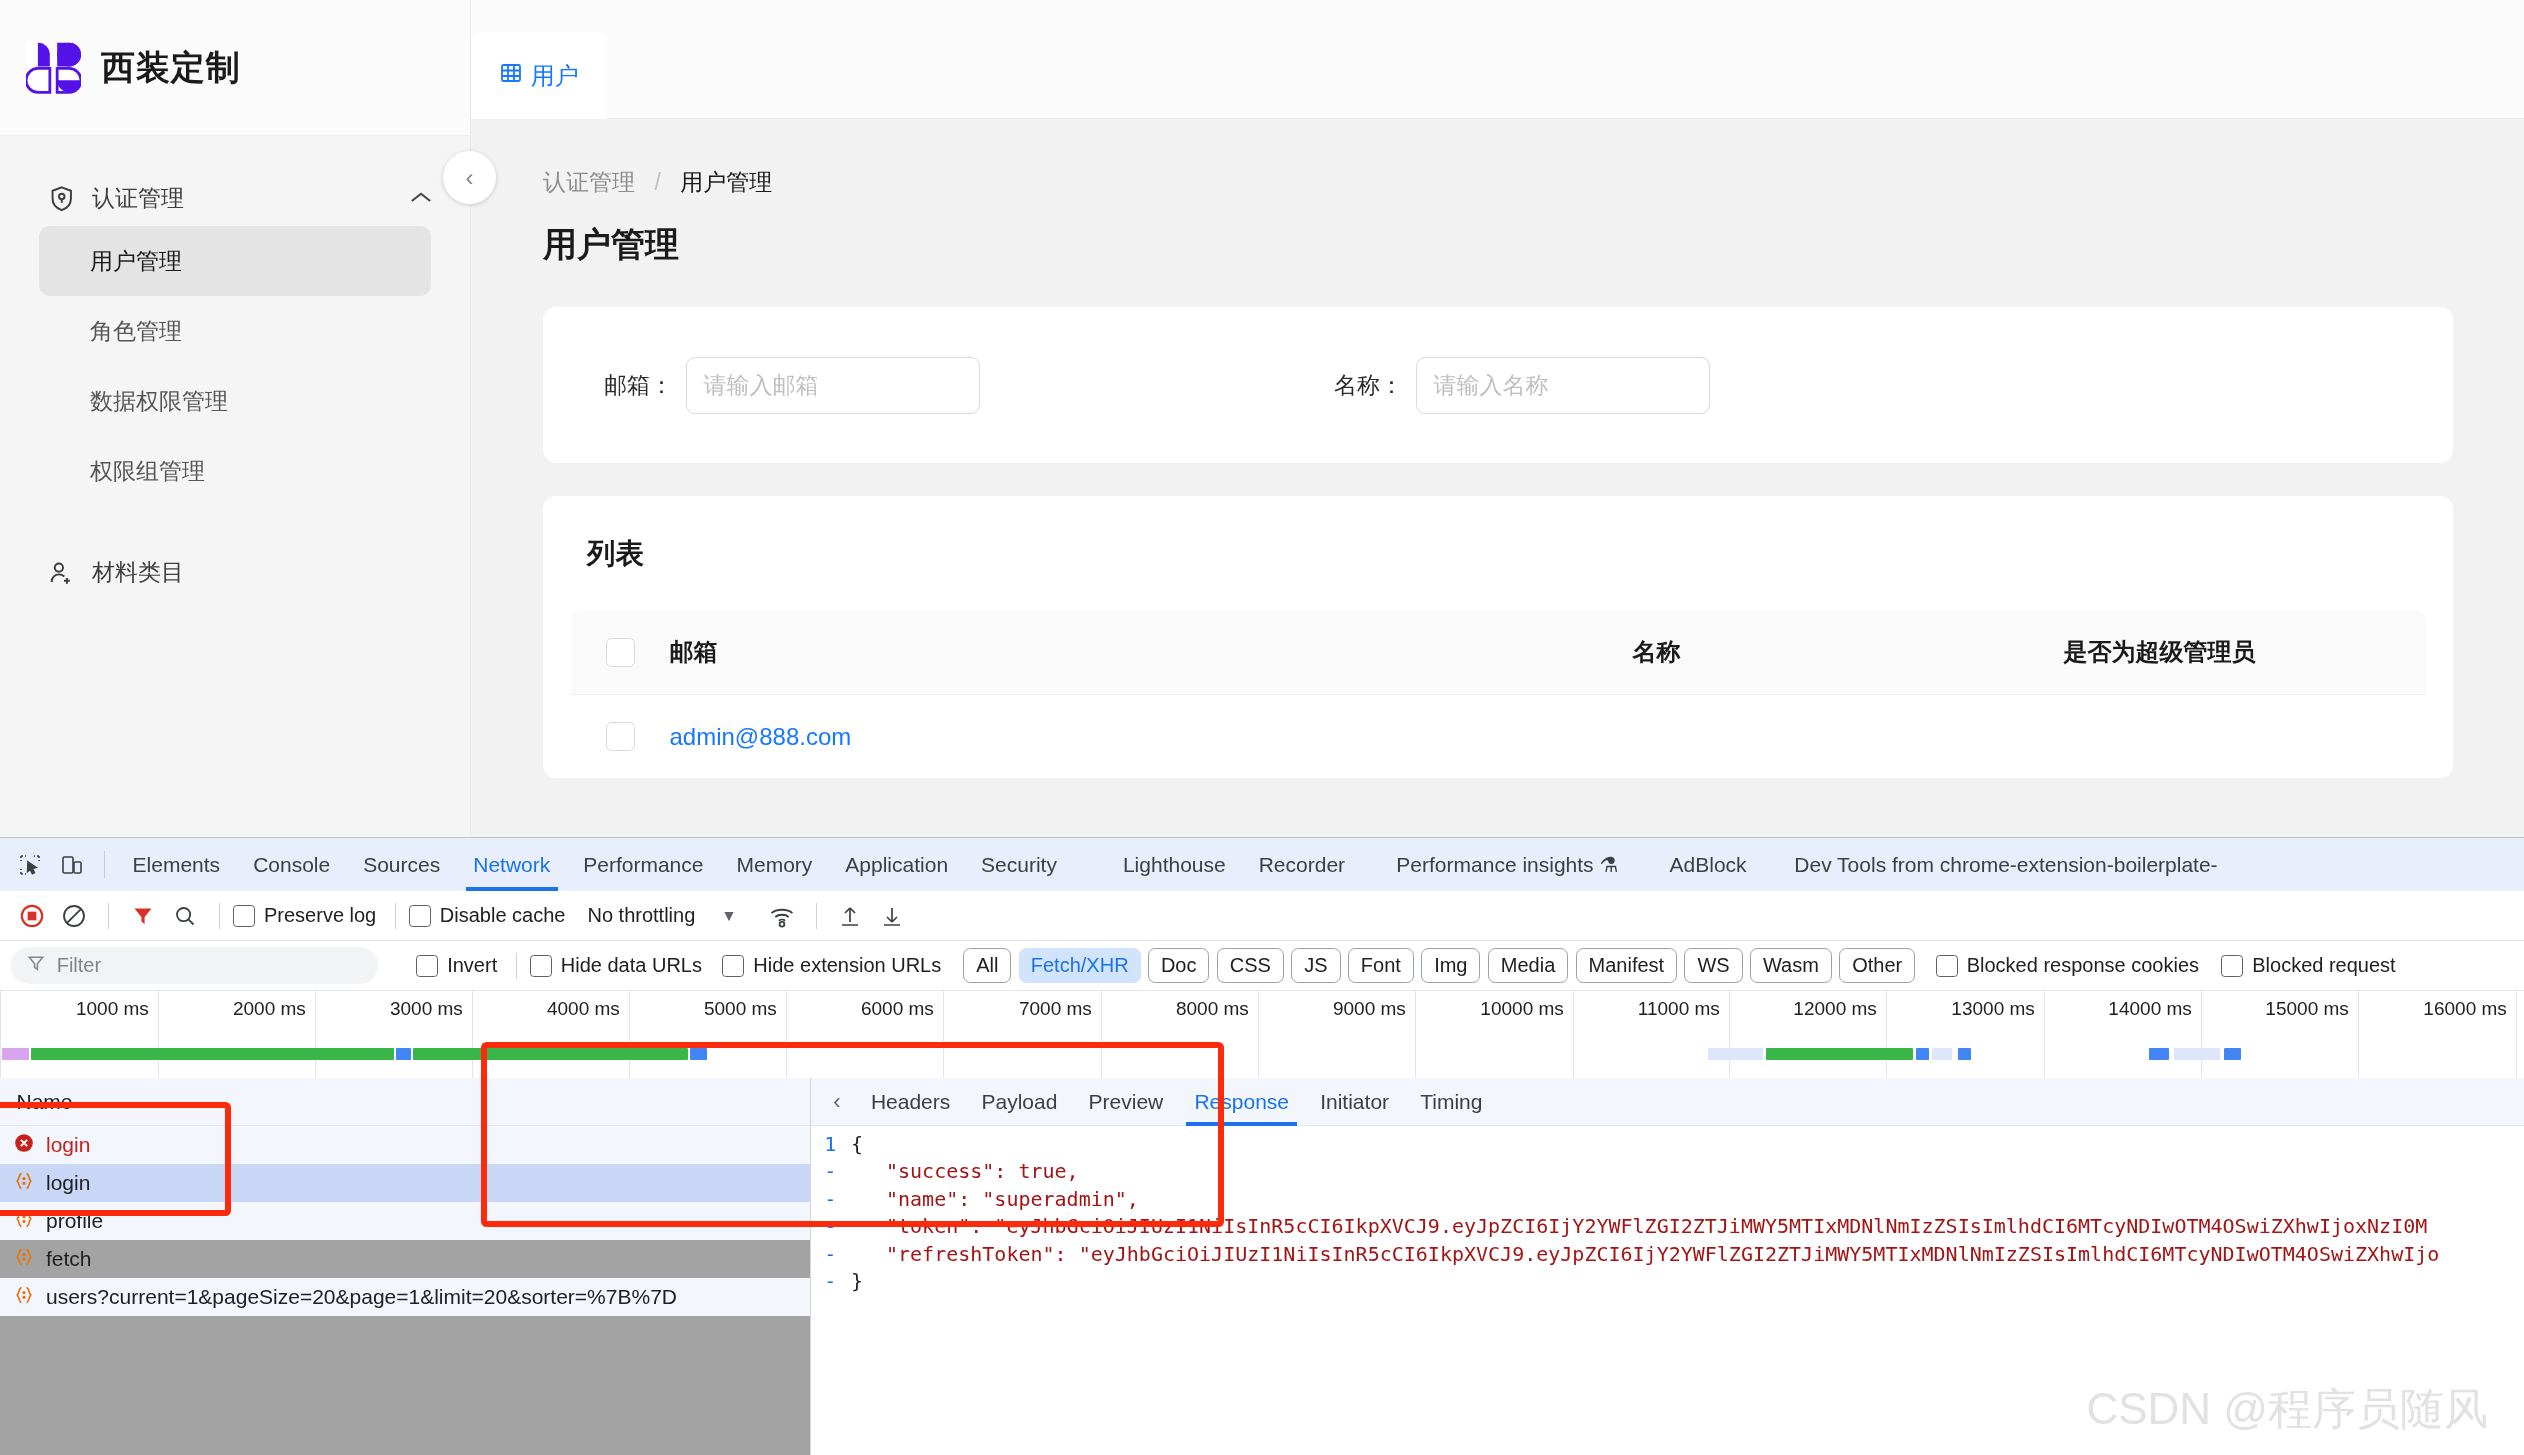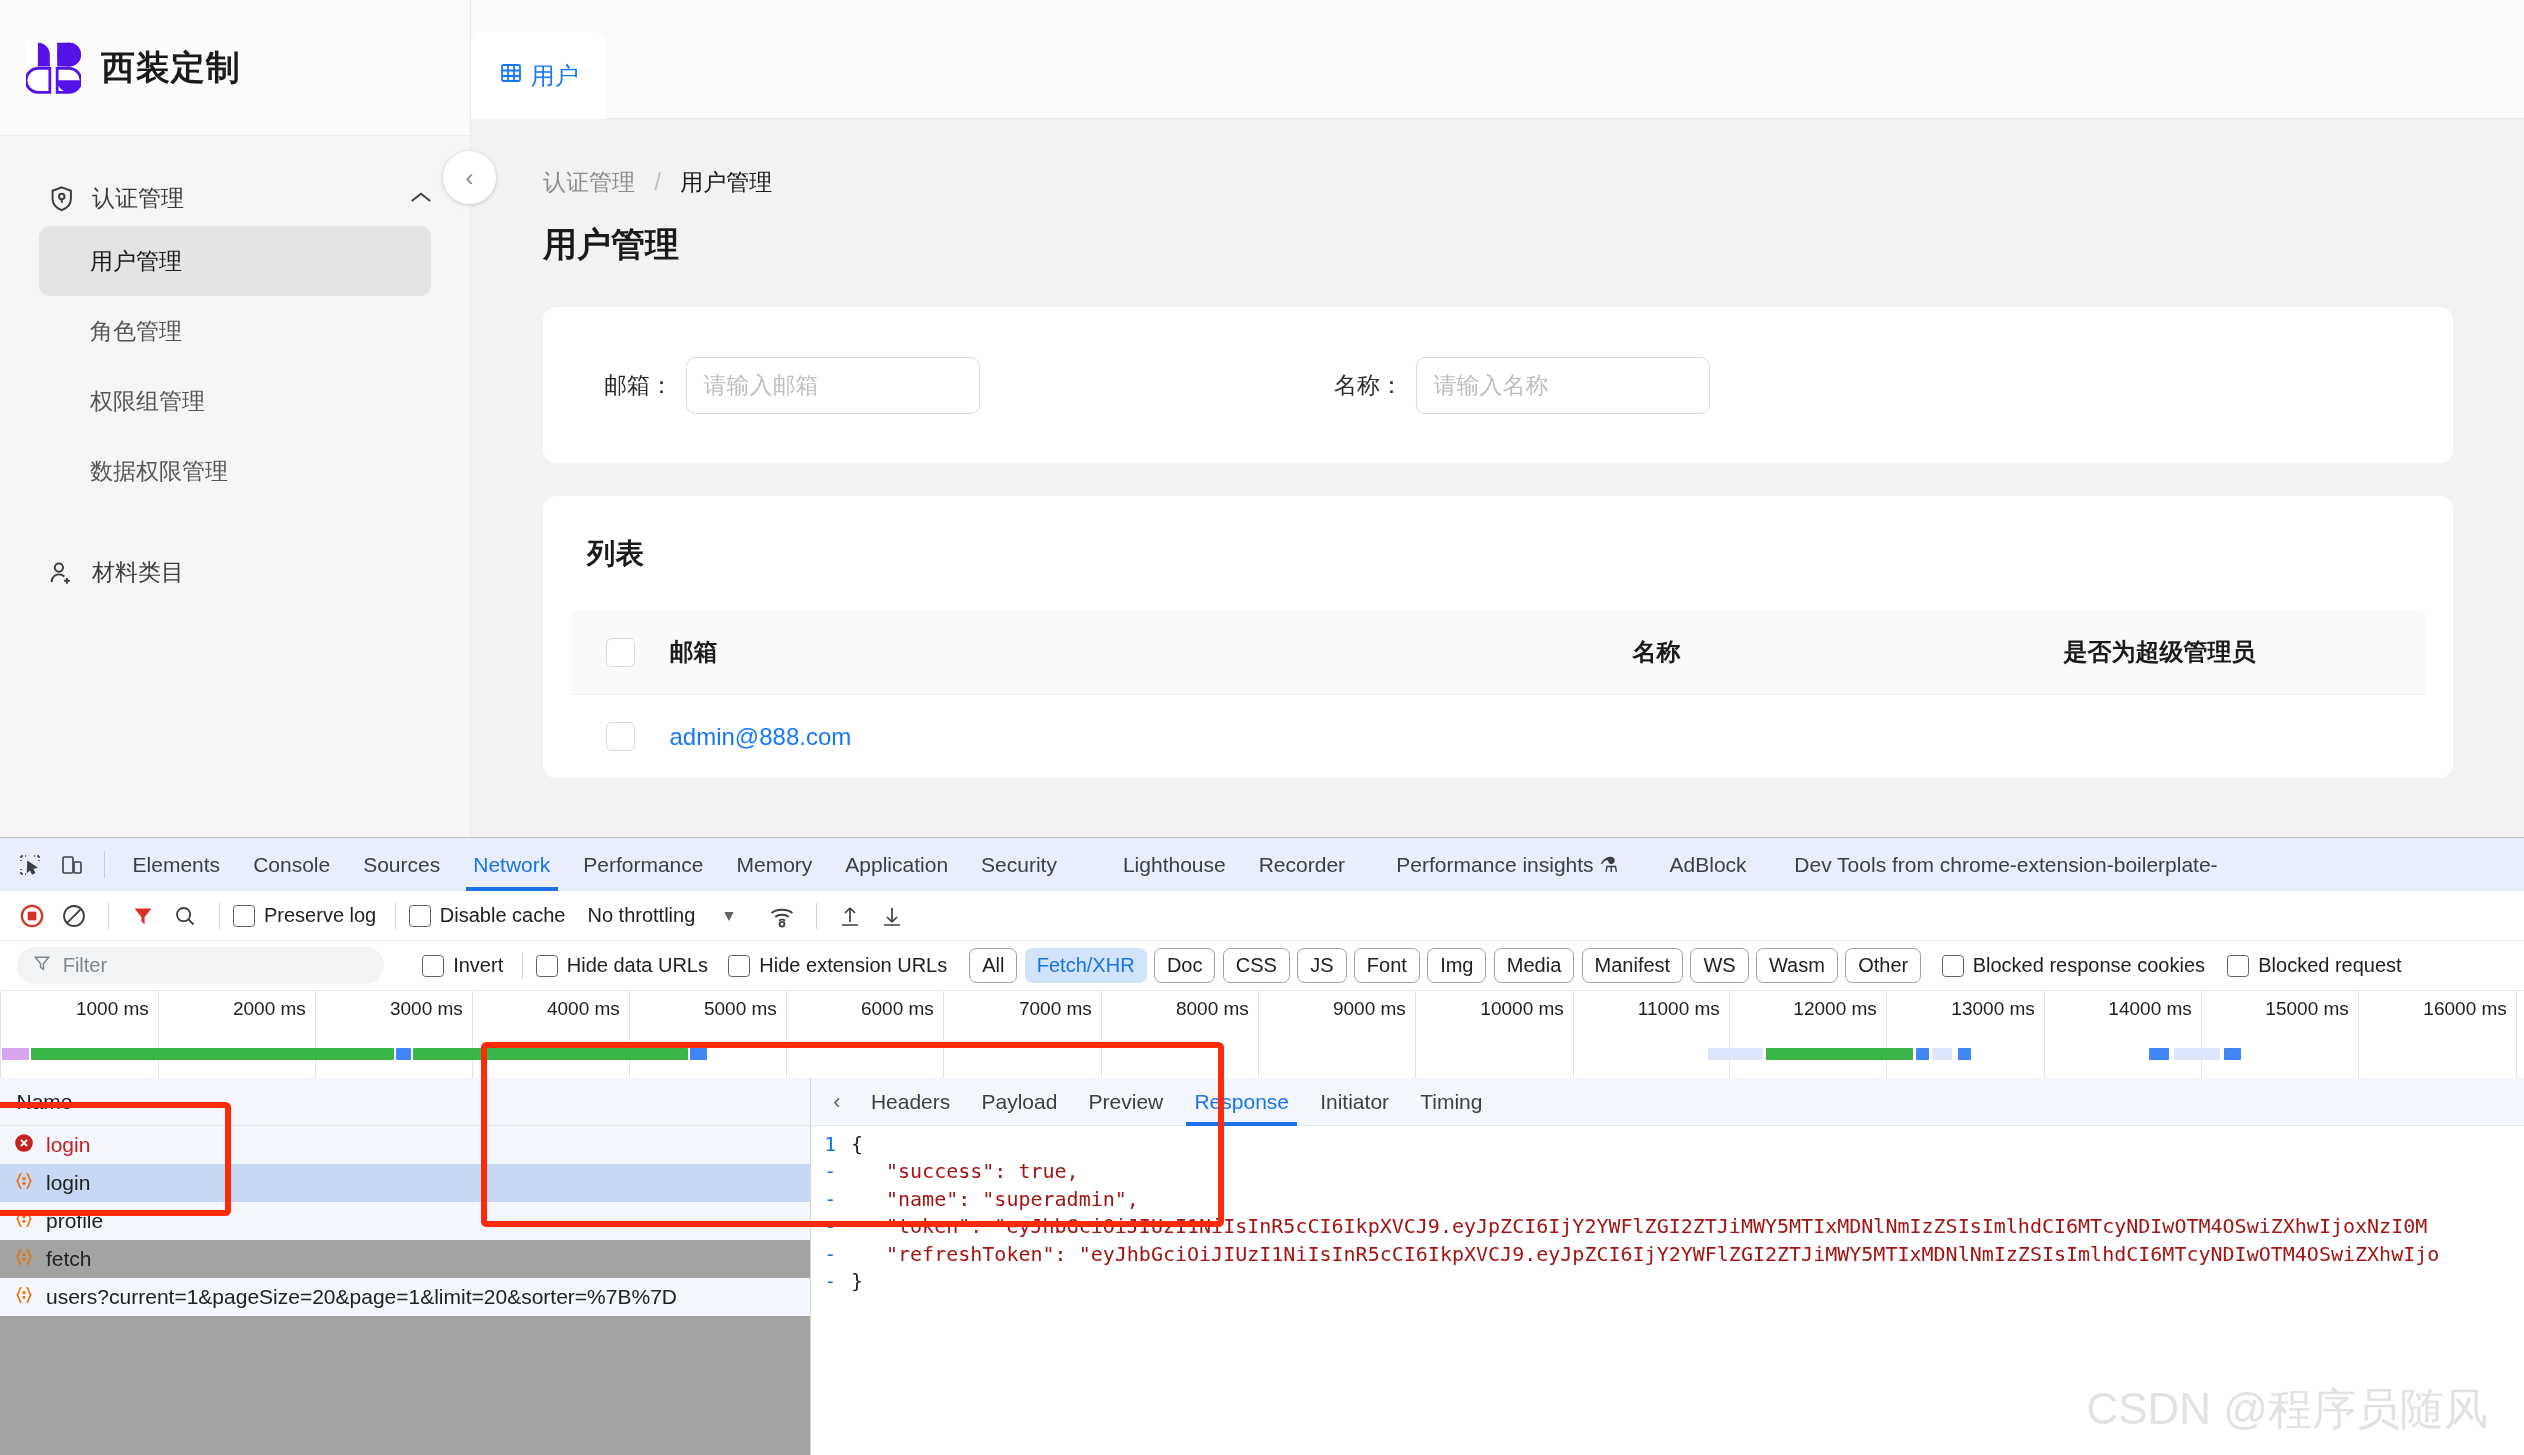--- a/index.html
+++ b/index.html
@@ -128,21 +128,21 @@
     height: 50px; display: flex; align-items: center; padding-left: 11px; gap: 0;
     background: #fff; border-bottom: 0.9px solid #e6e6e6;
   }
   .tb-gap { width: 0.9px; height: 26px; background: #cfd3da; margin: 0 13px; }
   .tb-chk { display: flex; align-items: center; gap: 9.2px; font-size: 20px; color: #202124; margin-right: 5.5px; }
   .tb-chk .box { width: 22px; height: 22px; border: 1.5px solid #5f6368; border-radius: 3.7px; }
   .tb-text { font-size: 20px; color: #202124; }
   .tb-caret { font-size: 15.6px; color: #5f6368; margin-left: 26px; margin-right: 7.3px; }
 
   .dt-filterbar {
-    height: 50px; display: flex; align-items: center; padding-left: 17px;
+    height: 50px; display: flex; align-items: center; padding-left: 11px;
     background: #fff; border-bottom: 0.9px solid #e6e6e6; overflow: hidden;
   }
   .filter-input {
     width: 367px; height: 37px; background: #f1f3f4; border-radius: 18.3px;
     display: flex; align-items: center; padding-left: 14.7px; gap: 11px;
     font-size: 20px; color: #80868b;
   }
   .pill {
     height: 35px; padding: 0 12px; border: 0.9px solid #9aa0a6; border-radius: 7.3px;
     display: flex; align-items: center; font-size: 20px; color: #202124;
@@ -250,24 +250,24 @@
         </span>
       </div>
 
       <div class="nav-item active">
         <span>用户管理</span>
       </div>
       <div class="nav-item">
         <span>角色管理</span>
       </div>
       <div class="nav-item">
+        <span>数据权限管理</span>
+      </div>
+      <div class="nav-item">
         <span>权限组管理</span>
-      </div>
-      <div class="nav-item">
-        <span>数据权限管理</span>
       </div>
 
       <div class="nav-leaf">
         <span class="ic">
           <svg width="27.5" height="27.5" viewBox="0 0 24 24" fill="none" stroke="#3d3d3d" stroke-width="1.7">
             <circle cx="9.5" cy="7.5" r="3.6"></circle>
             <path d="M3.2 20 C3.2 15.8 6.2 13.4 9.5 13.4 C11.4 13.4 13 14.1 14.2 15.3"></path>
             <path d="M16.5 16.5 L16.5 21.5 M14 19 L19 19"></path>
           </svg>
         </span>

